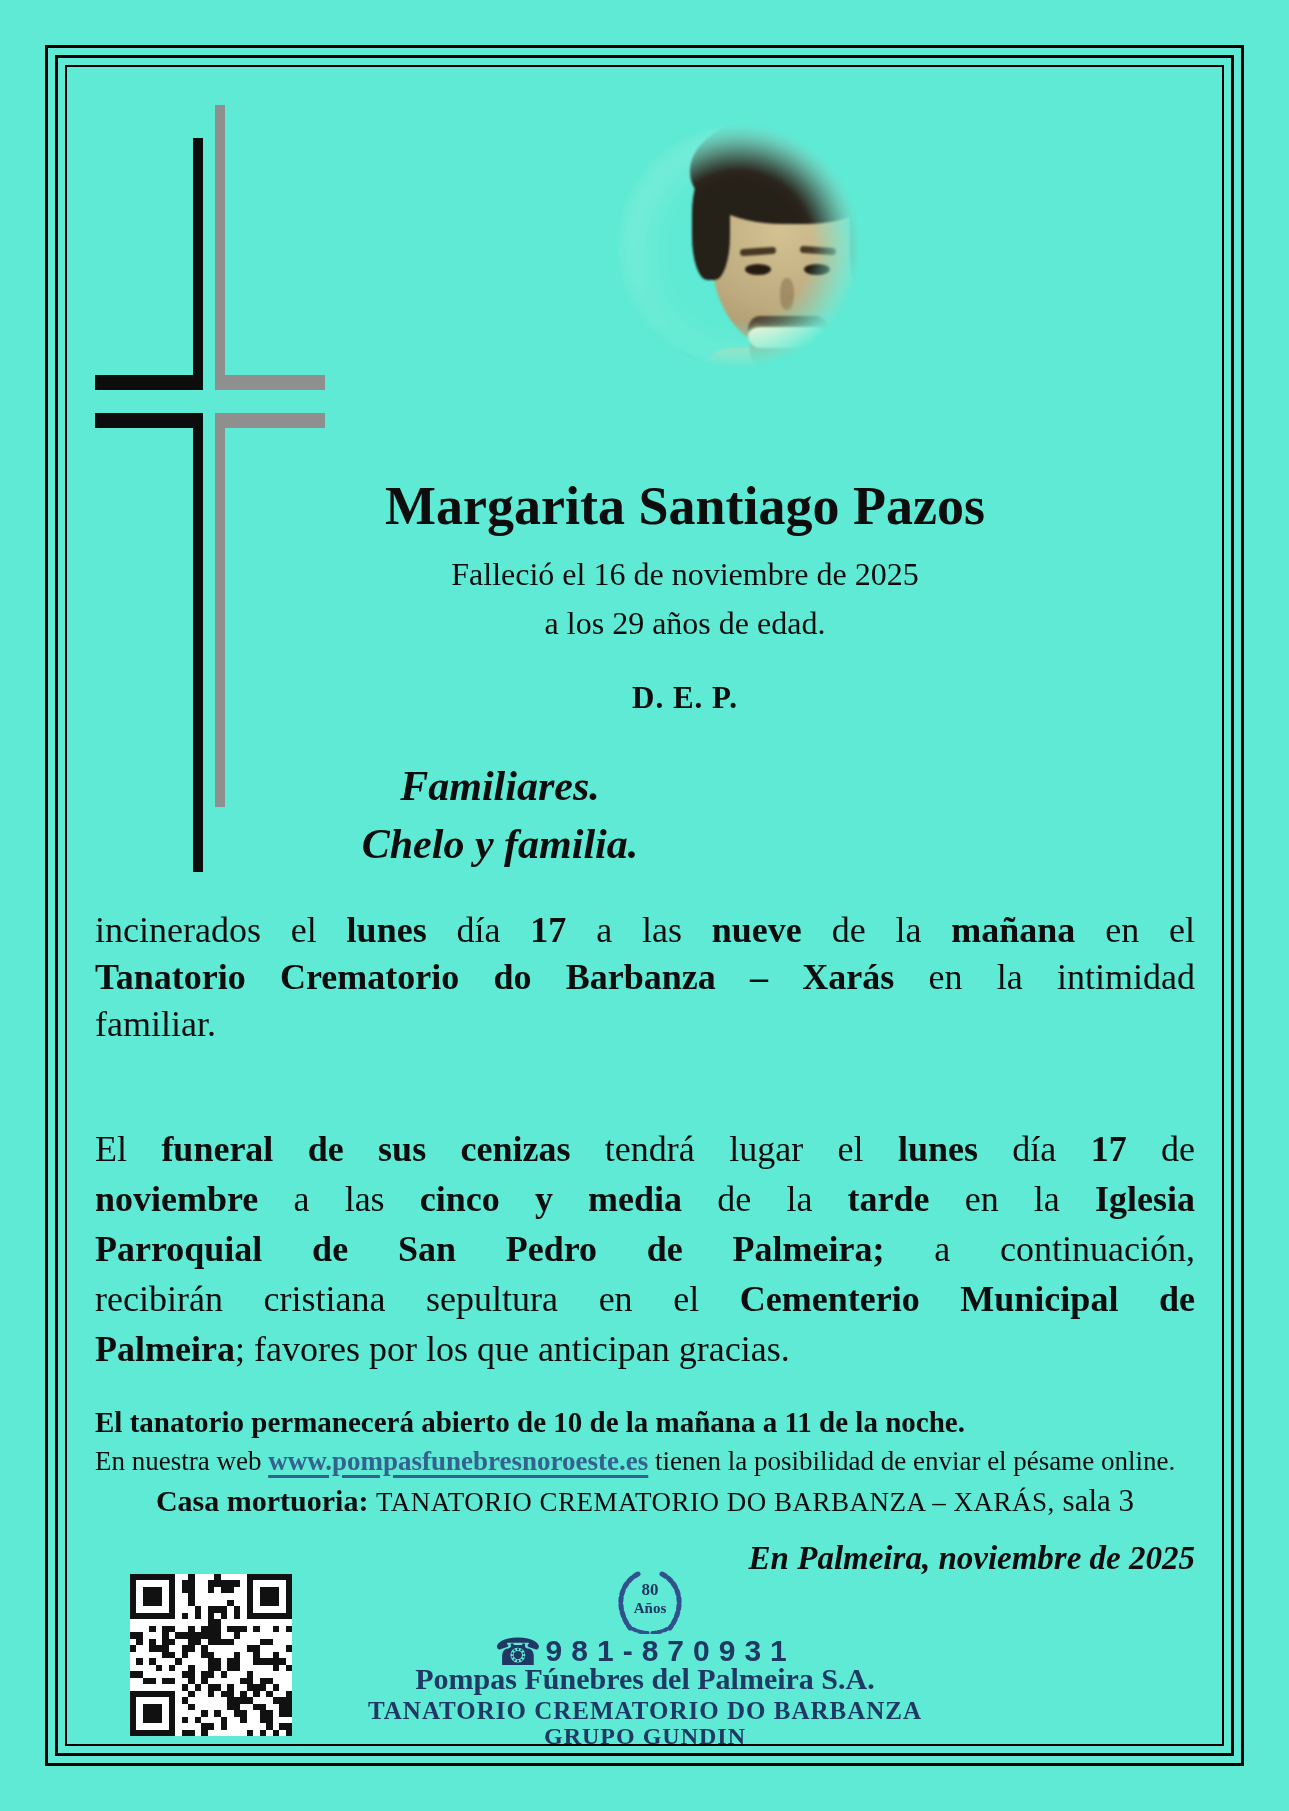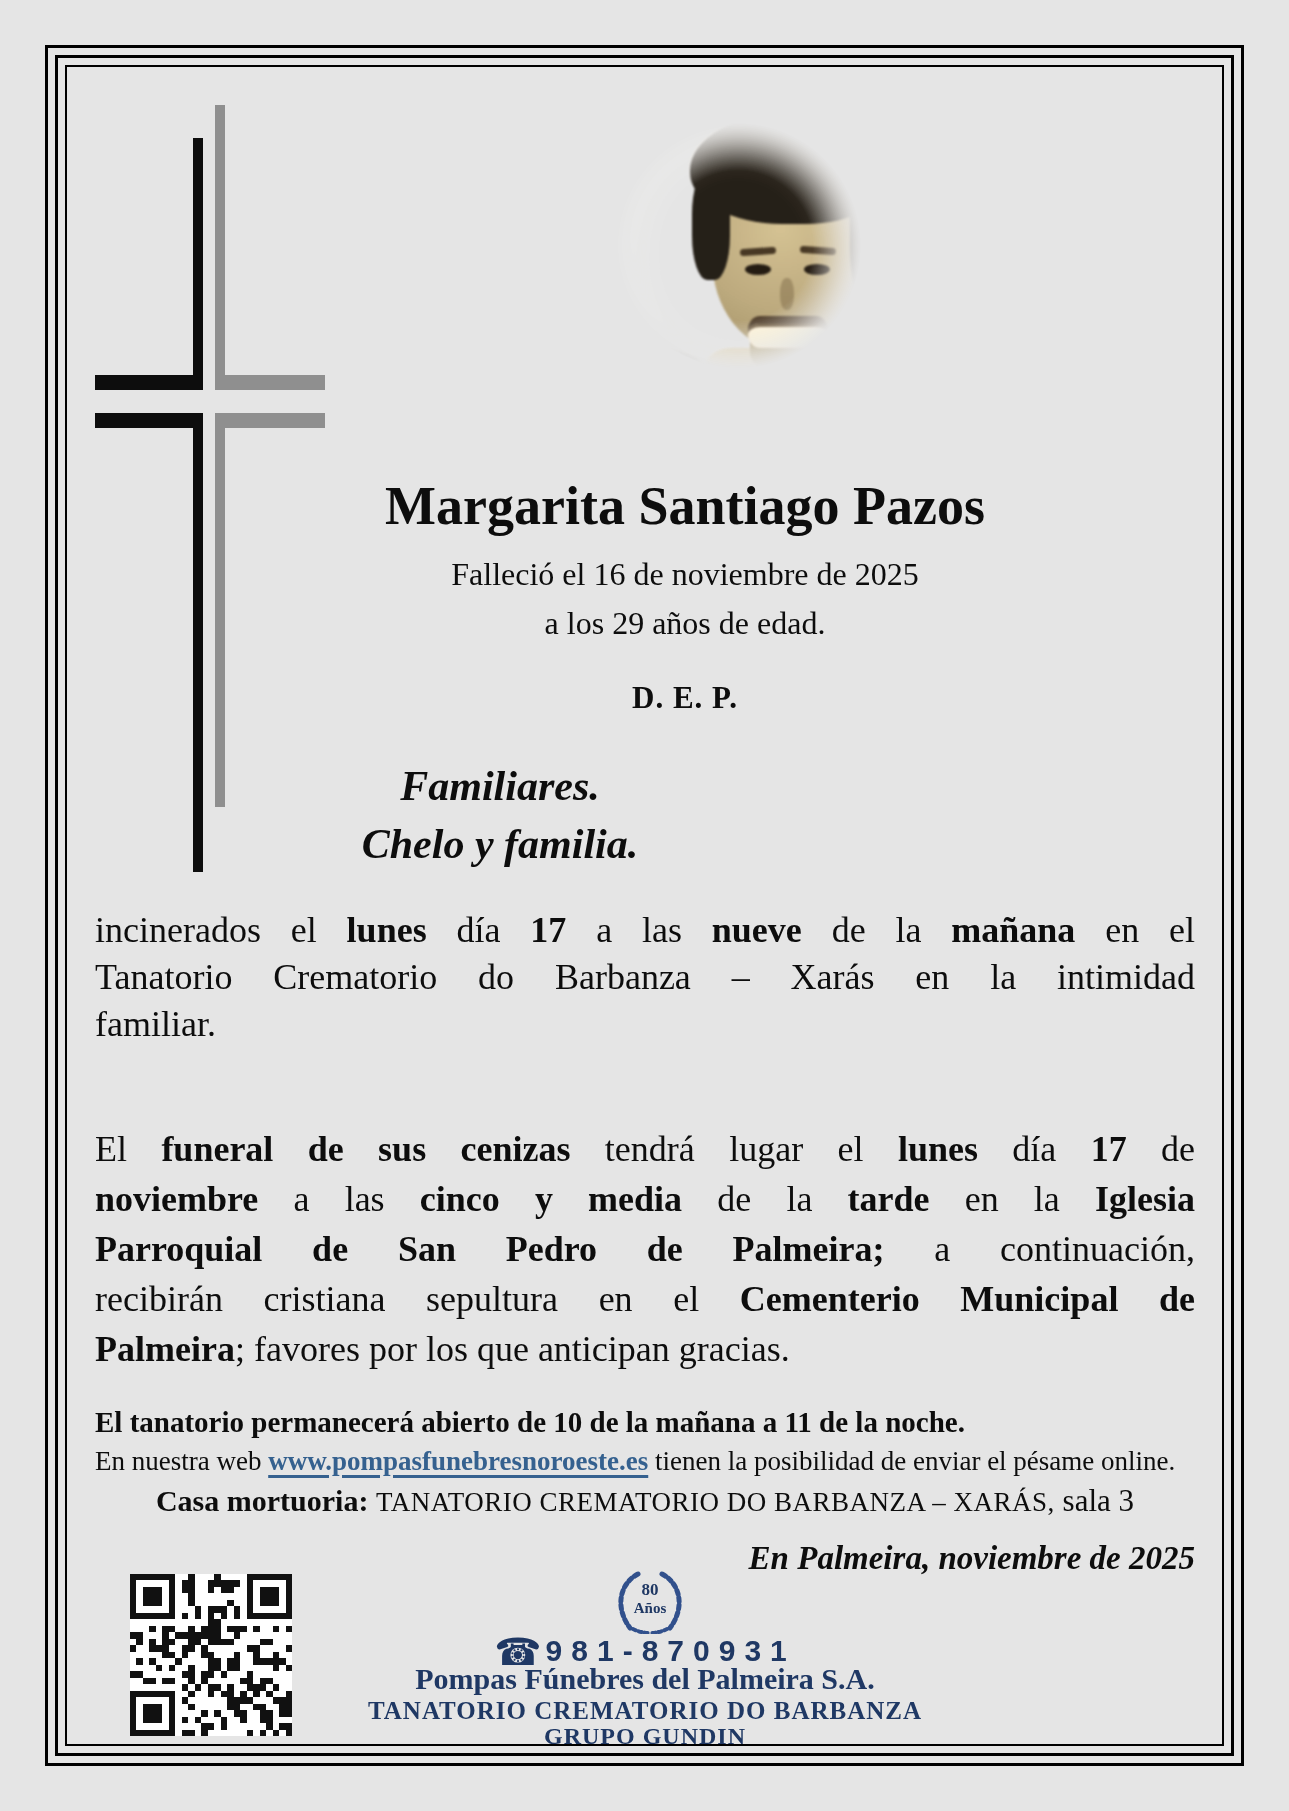--- a/index.html
+++ b/index.html
@@ -3,21 +3,21 @@
 <meta charset="utf-8">
 <style>
   :root{
     --ink:#0d0d0d;
     --navy:#1f3864;
     --link:#35618f;
     --cross-gray:#8f8f8f;
   }
   html,body{margin:0;padding:0;background:#ffffff;}
   .page{
-    position:relative;width:1289px;height:1811px;background:#e5e5e5;
+    position:relative;width:1289px;height:1811px;background:#5eead4;
     font-family:"Liberation Serif",serif;color:var(--ink);overflow:hidden;
   }
   
   .frame1{position:absolute;inset:45px;border:3px solid #000;}
   .frame2{position:absolute;inset:7px;border:3px solid #000;}
   .frame3{position:absolute;inset:7px;border:2px solid #000;}
 
   
   .cross{position:absolute;left:90px;top:100px;width:240px;height:780px;}
   .ck{fill:var(--ink);}
@@ -127,21 +127,21 @@
 
   <div class="abs ctr name">Margarita Santiago Pazos</div>
   <div class="abs ctr died">Falleció el 16 de noviembre de 2025</div>
   <div class="abs ctr age">a los 29 años de edad.</div>
   <div class="abs ctr dep">D. E. P.</div>
   <div class="abs ctr mourn1">Familiares.</div>
   <div class="abs ctr mourn2">Chelo y familia.</div>
 
   <div class="abs para p1">
       <div class="bodyline"><span>incinerados el </span><span style="font-weight: 700;">lunes</span><span> día </span><span style="font-weight: 700;">17</span><span> a las </span><span style="font-weight: 700;">nueve</span><span> de la </span><span style="font-weight: 700;">mañana</span><span> en el</span></div>
-      <div class="bodyline"><span style="font-weight: 400; margin-top: 48px;">Tanatorio Crematorio do Barbanza – Xarás</span><span> en la intimidad</span></div>
+      <div class="bodyline"><span style="font-weight: 700; margin-top: 48px;">Tanatorio Crematorio do Barbanza – Xarás</span><span> en la intimidad</span></div>
       <div class="bodyline last"><span>familiar.</span></div>
     </div>
   <div class="abs para p2">
       <div class="bodyline"><span>El </span><span style="font-weight: 700;">funeral de sus cenizas</span><span> tendrá lugar el </span><span style="font-weight: 700;">lunes</span><span> día </span><span style="font-weight: 700;">17</span><span> de</span></div>
       <div class="bodyline"><span style="font-weight: 700;">noviembre</span><span> a las </span><span style="font-weight: 700;">cinco y media</span><span> de la </span><span style="font-weight: 700;">tarde</span><span> en la </span><span style="font-weight: 700;">Iglesia</span></div>
       <div class="bodyline"><span style="font-weight: 700;">Parroquial de San Pedro de Palmeira;</span><span> a continuación,</span></div>
       <div class="bodyline"><span>recibirán cristiana sepultura en el </span><span style="font-weight: 700;">Cementerio Municipal de</span></div>
       <div class="bodyline last"><span style="font-weight: 700;">Palmeira</span><span>; favores por los que anticipan gracias.</span></div>
     </div>
 

